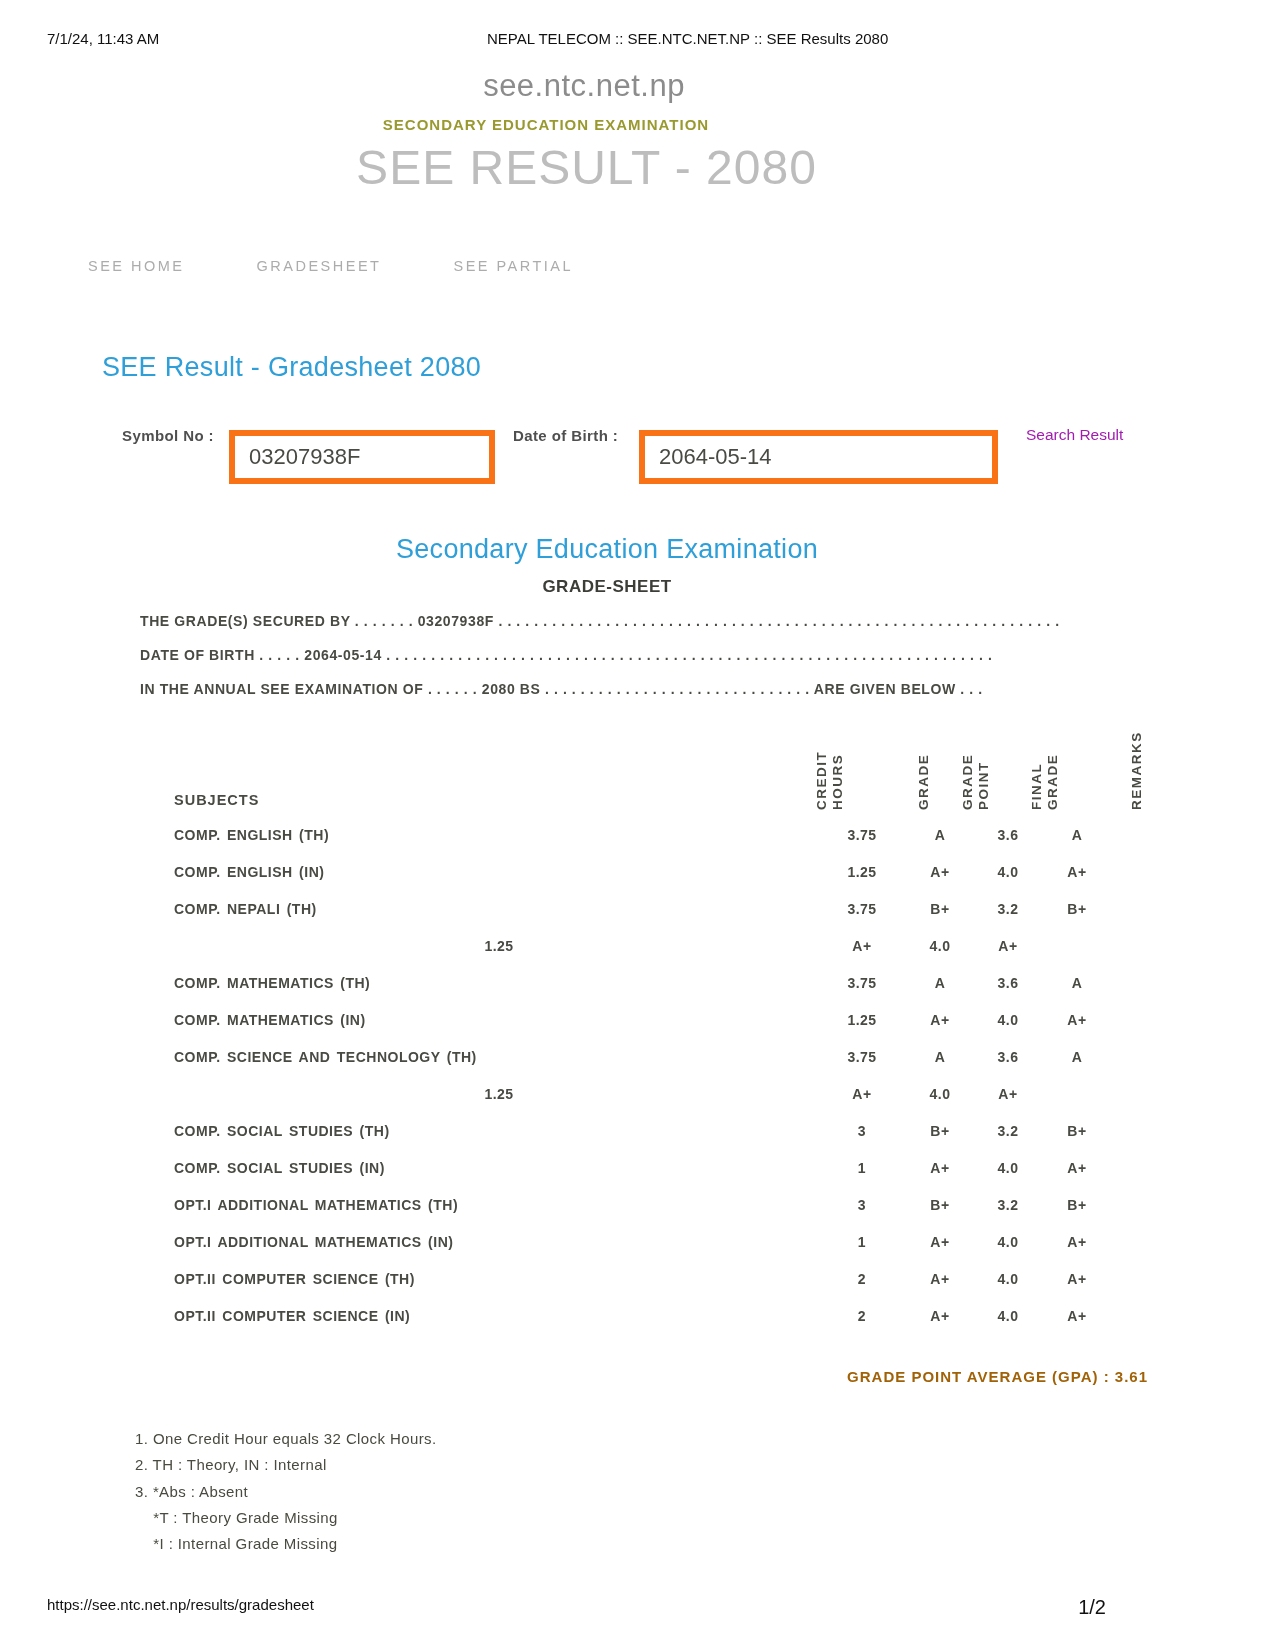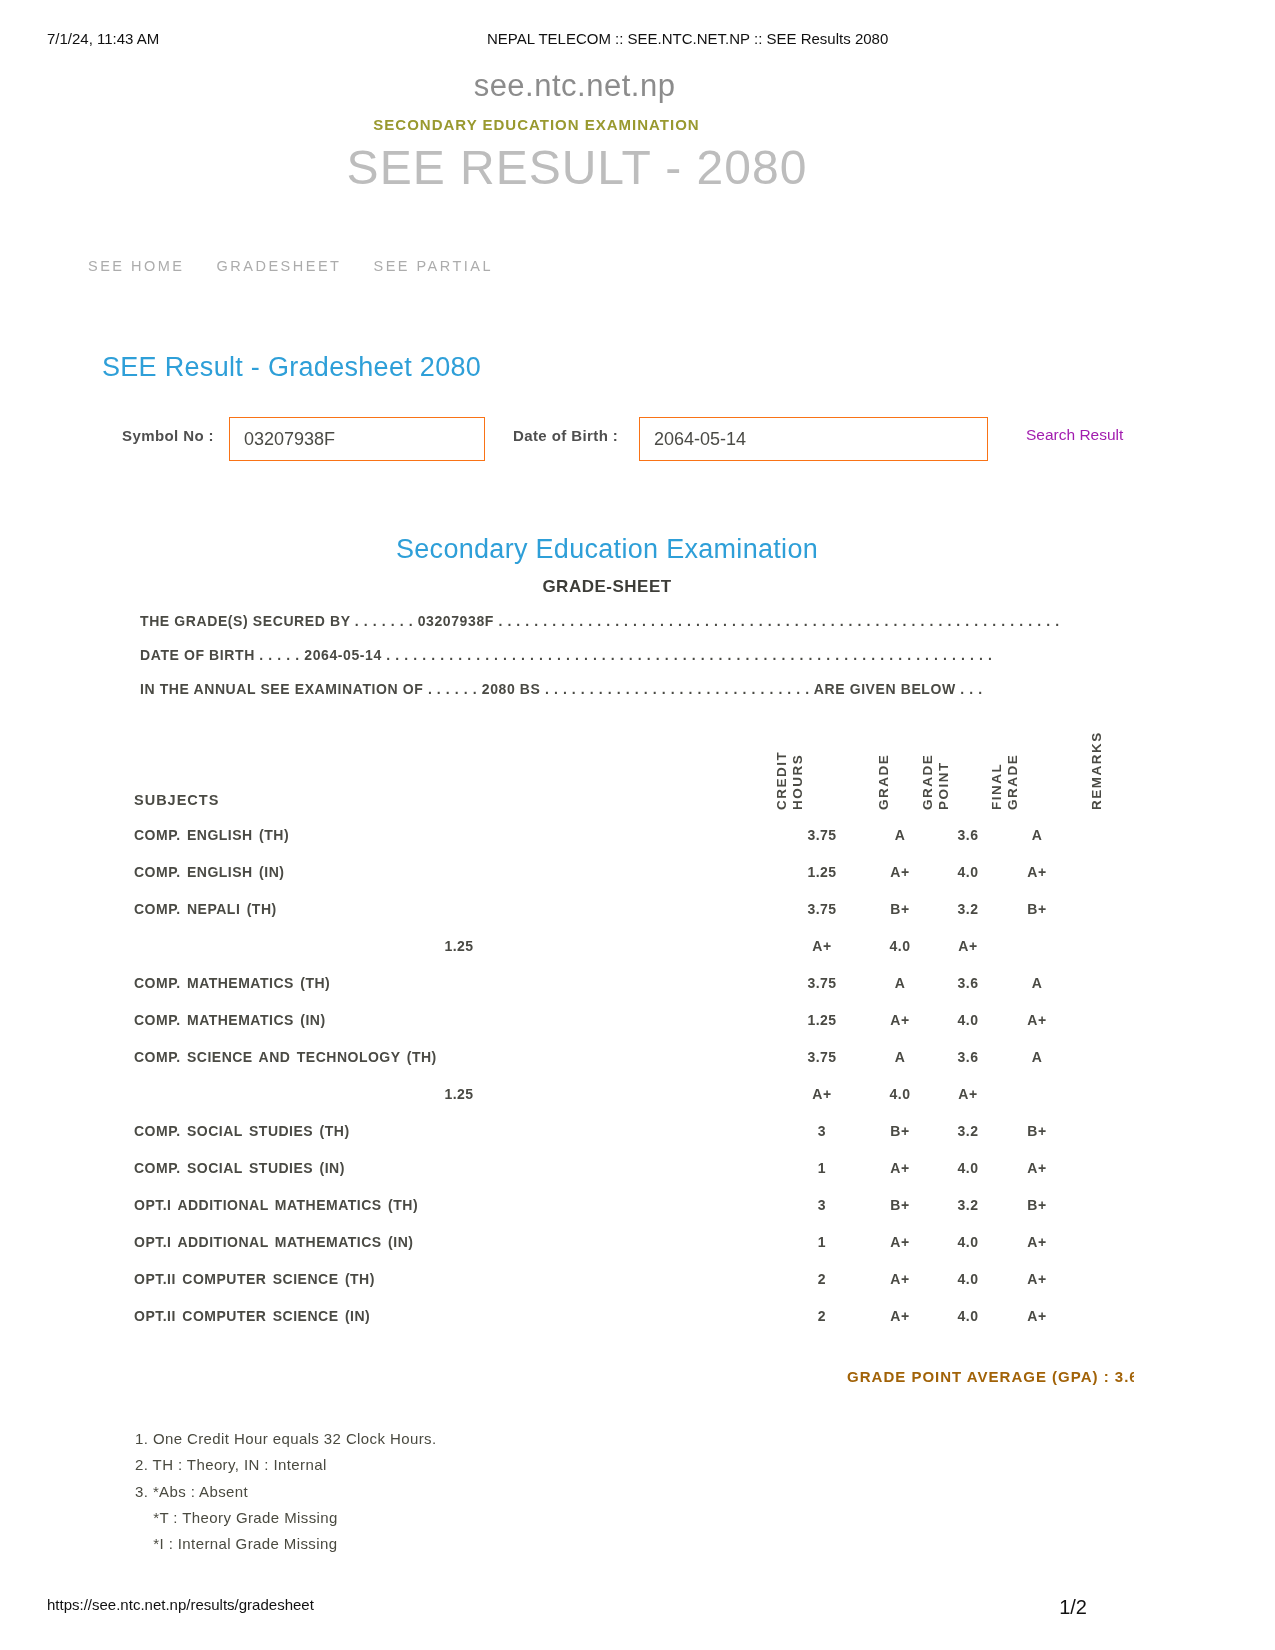--- a/index.html
+++ b/index.html
@@ -1,52 +1,52 @@
 <!DOCTYPE html>
 <html><head>
 <meta charset="utf-8">
 <style>
   html,body{margin:0;padding:0;background:#ffffff;}
   body{width:1275px;height:1650px;position:relative;font-family:"Liberation Sans",sans-serif;}
-  .page{position:absolute;left:0;top:0;width:1134px;height:1650px;overflow:hidden;background:#fff;}
+  .page{position:absolute;left:0;top:0;width:1134px;height:1650px;overflow:hidden;background:#fff;padding-left:19px;}
 
   
   .ph-date{position:absolute;left:47px;top:30px;font-size:15px;color:#111;white-space:nowrap;}
   .ph-title{position:absolute;left:487px;top:30px;font-size:15px;color:#111;white-space:nowrap;}
   .pf-url{position:absolute;left:47px;top:1596px;font-size:15px;color:#111;white-space:nowrap;}
   .pf-page{position:absolute;right:47px;top:1596px;font-size:20px;color:#111;}
 
   
   .site-domain{position:absolute;left:15px;right:0;top:68px;text-align:center;font-size:31px;color:#8c8c8c;letter-spacing:.5px;}
   .site-sub{position:absolute;left:0;right:61px;top:116px;text-align:center;font-size:15px;font-weight:bold;color:#99992f;letter-spacing:1px;}
   .site-banner{position:absolute;left:20px;right:0;top:140px;text-align:center;font-size:48px;color:#bdbdbd;letter-spacing:1px;}
 
   
-  .nav{position:absolute;left:88px;top:258px;display:flex;gap:32px;align-items:center;}
+  .nav{position:absolute;left:88px;top:258px;display:flex;gap:72px;align-items:center;}
   .nav a{font-size:14.5px;color:#acacac;letter-spacing:2.5px;text-decoration:none;cursor:pointer;white-space:nowrap;}
 
   
   .sec-head{position:absolute;left:102px;top:352px;font-size:27px;color:#2e9fd8;letter-spacing:.3px;}
   .form-label{position:absolute;font-size:15px;font-weight:bold;color:#4f4f4f;letter-spacing:.4px;top:427px;}
   .lbl-symbol{left:122px;}
   .lbl-dob{left:513px;}
-  .tb{position:absolute;top:417px;height:42px;border:1px solid #f97316;background:#fff;font-family:"Liberation Sans",sans-serif;font-size:18px;color:#4a4a45;padding:0 0 0 14px;outline:none;}
+  .tb{position:absolute;top:430px;height:42px;border:6px solid #f97316;background:#fff;font-family:"Liberation Sans",sans-serif;font-size:22px;color:#4a4a45;padding:0 0 0 14px;outline:none;}
   .tb-symbol{left:229px;width:240px;}
   .tb-dob{left:639px;width:333px;}
   .search-btn{position:absolute;left:1026px;top:426px;font-size:15.5px;color:#a21caf;background:none;border:none;padding:0;cursor:pointer;font-family:"Liberation Sans",sans-serif;white-space:nowrap;}
 
   
   .gs-title{position:absolute;left:88px;width:1038px;top:534px;text-align:center;font-size:27px;color:#2e9fd8;letter-spacing:.3px;}
   .gs-sub{position:absolute;left:88px;width:1038px;top:577px;text-align:center;font-size:17px;font-weight:bold;color:#3d3d38;letter-spacing:.5px;}
   .dline{position:absolute;left:140px;width:920px;height:18px;font-size:14px;font-weight:bold;color:#4a4a44;letter-spacing:.6px;white-space:nowrap;overflow:hidden;}
   .dline1{top:613px;} .dline2{top:647px;} .dline3{top:681px;}
 
   
   .sheet-table{position:absolute;left:134px;top:712px;width:1014px;}
-  .ghead,.trow{display:grid;grid-template-columns:650px 76px 80px 56px 82px 70px;}
+  .ghead,.trow{display:grid;grid-template-columns:650px 76px 80px 56px 82px 70px;margin-left:40px;}
   .ghead{height:104px;}
   .ghead .subhead{align-self:end;padding-bottom:8px;font-size:14.5px;font-weight:bold;color:#4a4a44;letter-spacing:1px;}
   .vcell{position:relative;height:104px;}
   .rot{position:absolute;left:50%;bottom:6px;transform-origin:0 100%;transform:rotate(-90deg);white-space:pre;font-size:13.5px;font-weight:bold;color:#4a4a44;letter-spacing:1.5px;line-height:16px;}
   .rot.one{margin-left:-8px;}
   .rot.two{margin-left:-16px;}
   .trow{height:37px;align-items:center;}
   .trow .c{font-size:14px;font-weight:bold;color:#4a4a44;letter-spacing:.5px;text-align:center;}
   .trow .sub{text-align:left;word-spacing:2px;}
   .gpa-line{position:absolute;left:134px;top:1368px;width:1014px;text-align:right;font-size:15px;font-weight:bold;color:#a16207;letter-spacing:1px;}

